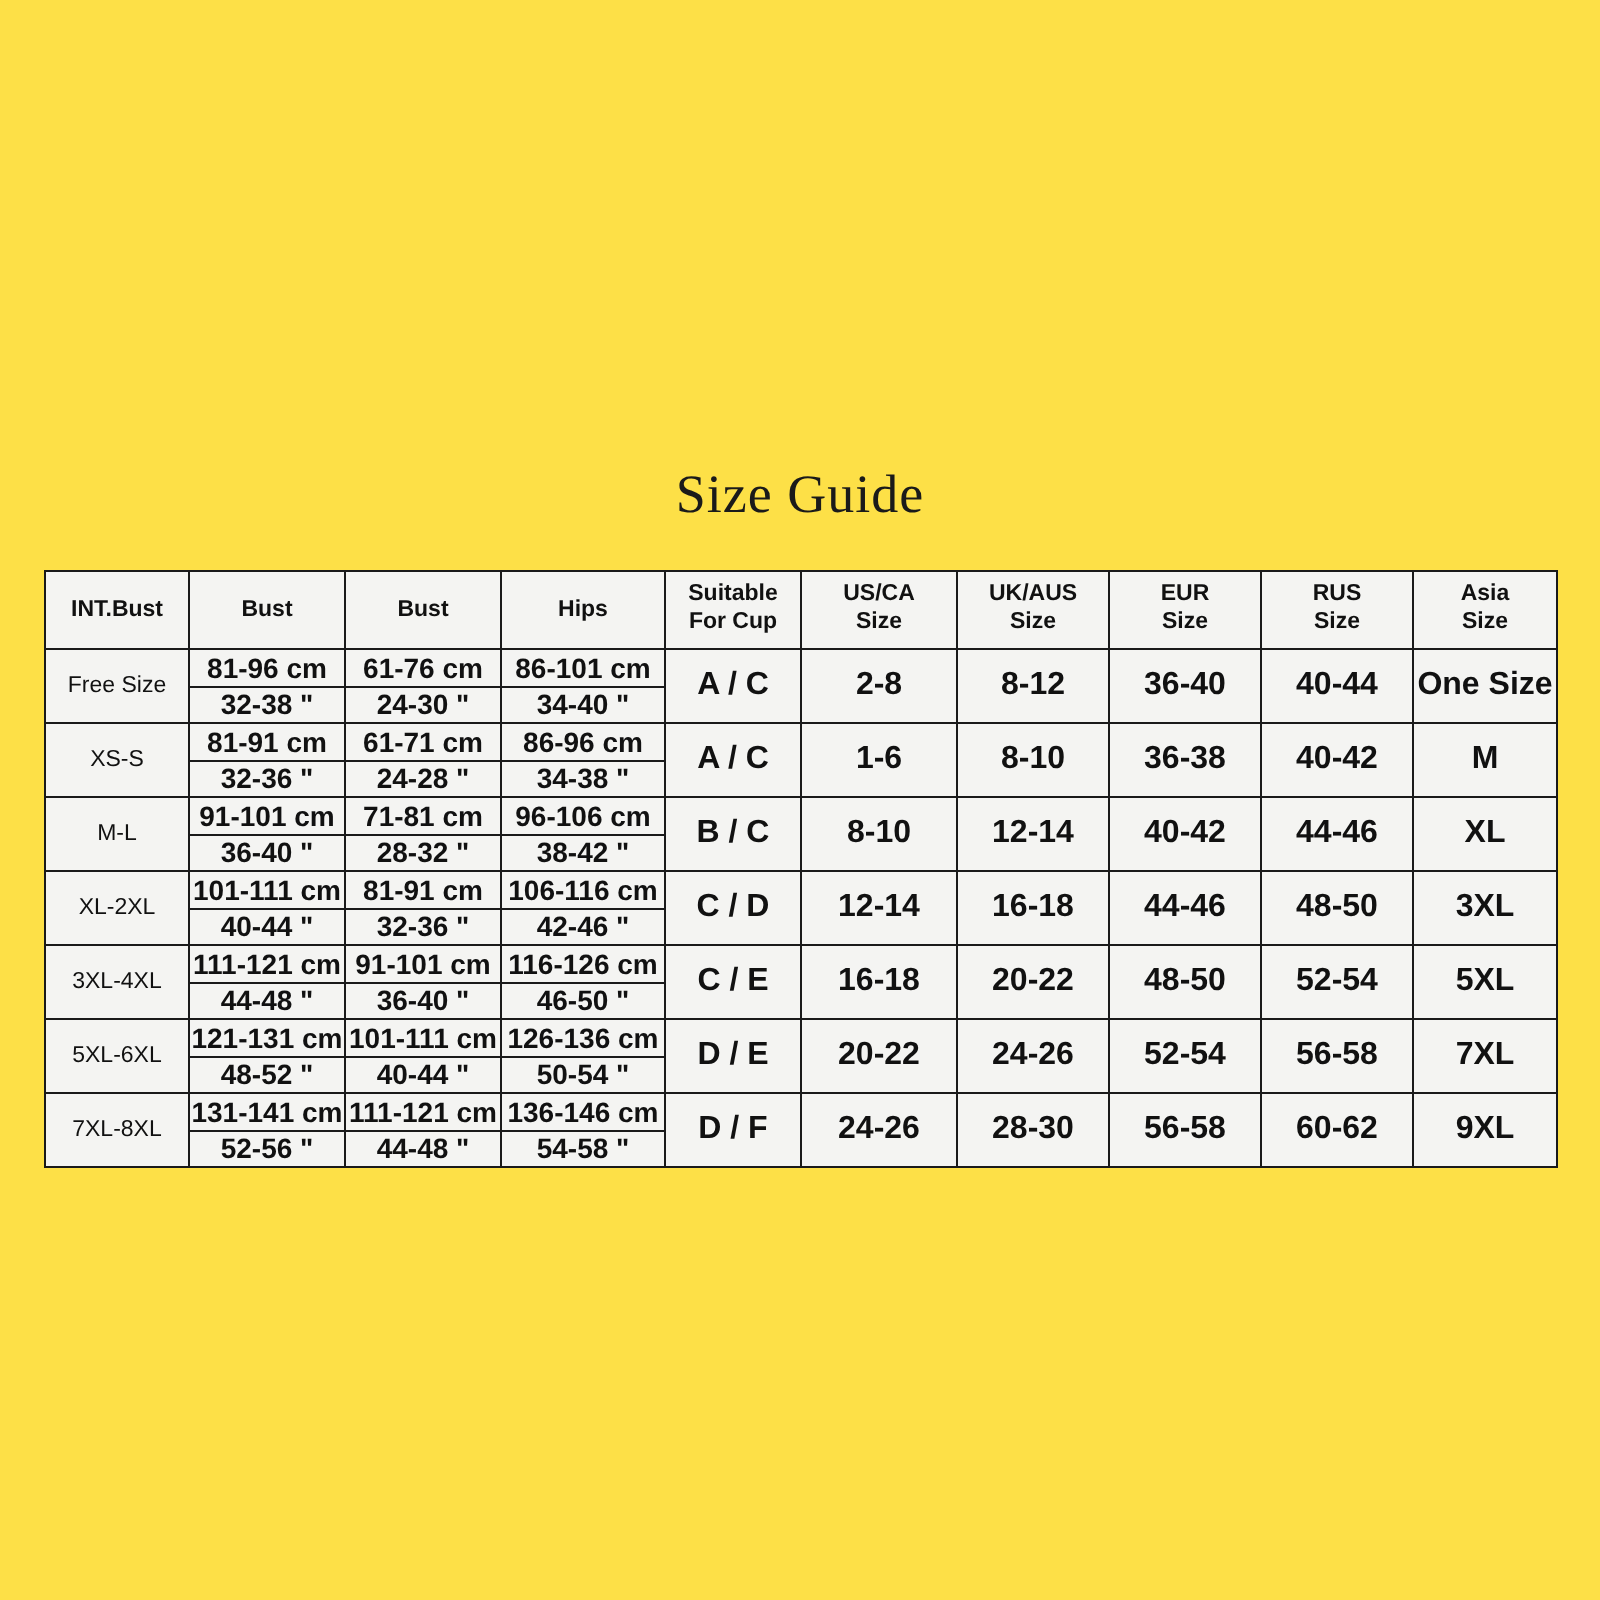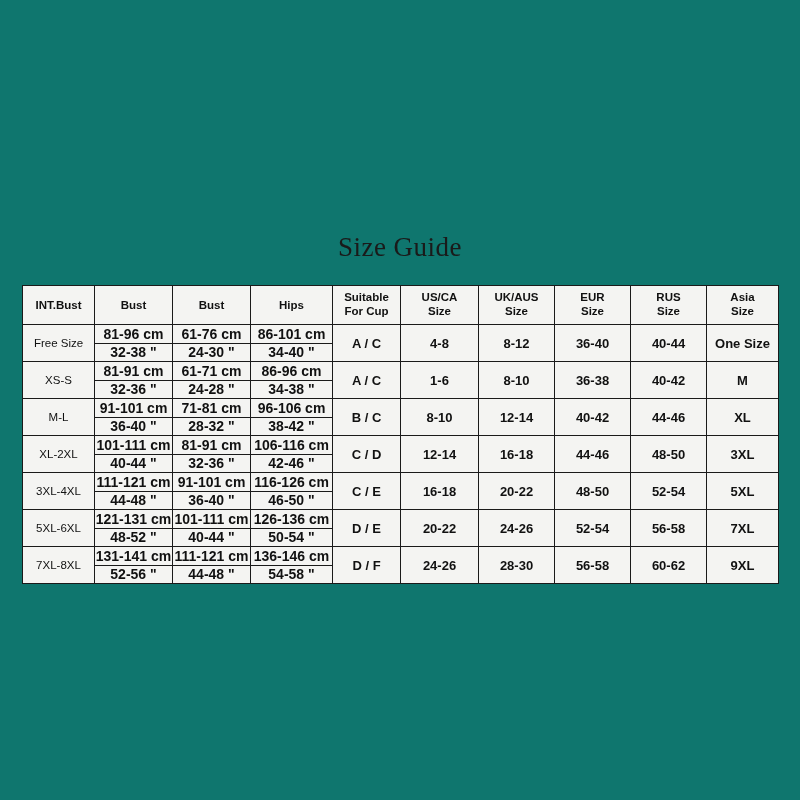--- a/index.html
+++ b/index.html
@@ -10,21 +10,21 @@
     width: 800px;
     height: 800px;
     background: #f4f4f2;
     font-family: "Liberation Sans", sans-serif;
     overflow: hidden;
   }
   .page {
     position: relative;
     width: 800px;
     height: 800px;
-    background: #0f766e;
+    background: #fde047;
     box-sizing: border-box;
   }
   .title {
     position: absolute;
     top: 232px;
     left: 0;
     width: 800px;
     text-align: center;
     font-family: "Liberation Serif", serif;
     font-size: 27px;
@@ -56,21 +56,21 @@
     font-weight: bold;
     height: 38px;
     line-height: 1.25;
   }
   .cell-int {
     font-size: 11.5px;
     font-weight: normal;
     height: 36px;
   }
   .cell-plain {
-    font-size: 13px;
+    font-size: 16px;
     font-weight: bold;
     height: 36px;
   }
   .measure-cell {
     padding: 0;
     height: 36px;
   }
   .measure-cell .cm,
   .measure-cell .inch {
     display: block;
@@ -161,21 +161,21 @@
           </td>
           <td class="measure-cell">
             <span class="cm">61-76 cm</span>
             <span class="inch">24-30 "</span>
           </td>
           <td class="measure-cell">
             <span class="cm">86-101 cm</span>
             <span class="inch">34-40 "</span>
           </td>
           <td class="cell-plain">A / C</td>
-          <td class="cell-plain">4-8</td>
+          <td class="cell-plain">2-8</td>
           <td class="cell-plain">8-12</td>
           <td class="cell-plain">36-40</td>
           <td class="cell-plain">40-44</td>
           <td class="cell-plain">One Size</td>
         </tr>
         <tr>
           <td class="cell-int">XS-S</td>
           <td class="measure-cell">
             <span class="cm">81-91 cm</span>
             <span class="inch">32-36 "</span>

